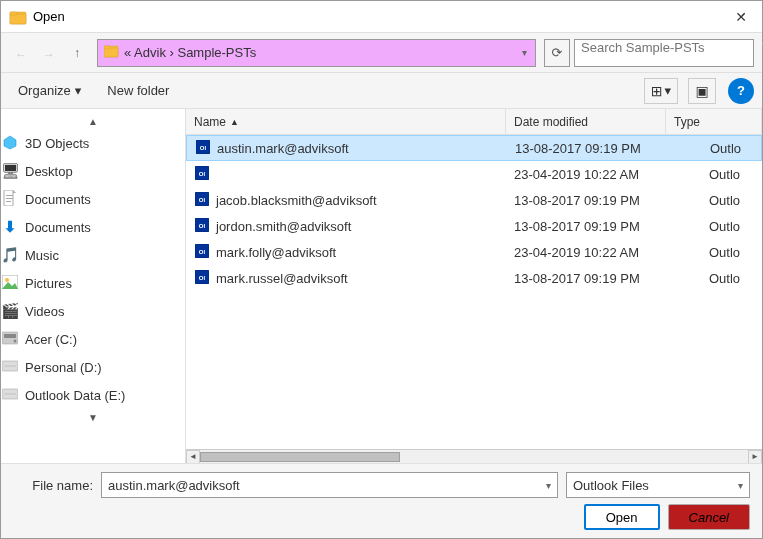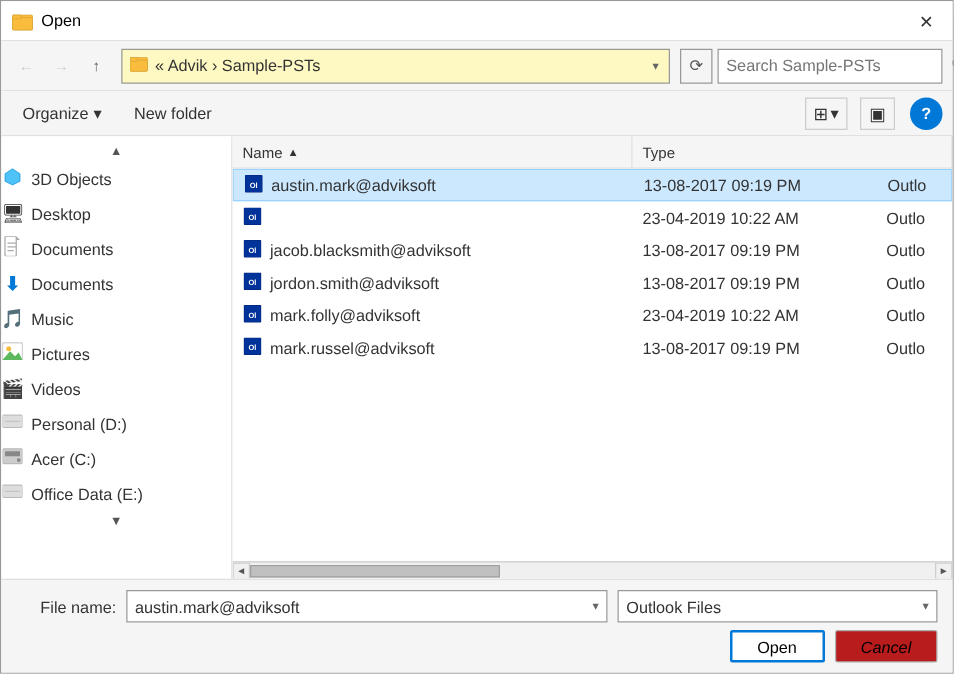--- a/index.html
+++ b/index.html
@@ -70,21 +70,21 @@
       cursor: pointer;
       border: 1px solid transparent;
       border-radius: 2px;
     }
     .nav-btn.disabled { color: #ccc; cursor: default; }
 
     .address-bar {
       flex: 1;
       height: 28px;
       border: 1px solid #999;
-      background: #fef9c3;
+      background: #f0abfc;
       display: flex;
       align-items: center;
       padding: 0 6px;
       margin: 6px 4px;
       font-size: 13px;
       color: #333;
       justify-content: flex-end;
     }
     .address-folder-icon {
       margin-right: 4px;
@@ -109,21 +109,21 @@
       color: #555;
       font-size: 13px;
     }
 
     .search-bar {
       width: 180px;
       height: 28px;
       border: 1px solid #999;
       background: #fff;
       display: flex;
-      align-items: center;
+      align-items: flex-start;
       padding: 0 6px;
       gap: 4px;
     }
     .search-input {
       flex: 1;
       border: none;
       outline: none;
       font-size: 13px;
       background: transparent;
       color: #333;
@@ -350,21 +350,21 @@
       padding: 0 6px;
       font-size: 13px;
       display: flex;
       align-items: center;
       gap: 4px;
     }
     .filename-text { flex: 1; color: #333; }
     .filename-dropdown { color: #666; font-size: 10px; }
 
     .filetype-select {
-      width: 256px;
+      width: 184px;
       height: 26px;
       border: 1px solid #999;
       background: #fff;
       padding: 0 6px;
       font-size: 13px;
       display: flex;
       align-items: center;
       gap: 4px;
     }
     .filetype-text { flex: 1; color: #333; }
@@ -521,57 +521,60 @@
       </div>
 
       <div class="sidebar-item">
         <span class="sidebar-icon">🎬</span>
         <span>Videos</span>
       </div>
 
       <div class="sidebar-item">
         <span class="sidebar-icon">
           <svg width="16" height="14" viewBox="0 0 16 14">
-              <rect x="0" y="2" width="16" height="10" rx="1" fill="#ddd" stroke="#999" stroke-width="0.5"></rect>
-              <line x1="2" y1="7" x2="14" y2="7" stroke="#aaa" stroke-width="0.5"></line>
-            </svg>
-        </span>
-        <span>Personal (D:)</span>
-      </div>
-
-      <div class="sidebar-item">
-        <span class="sidebar-icon">
-          <svg width="16" height="14" viewBox="0 0 16 14">
               <rect x="0" y="1" width="16" height="12" rx="1" fill="#ccc" stroke="#999" stroke-width="0.5"></rect>
               <rect x="2" y="3" width="12" height="4" rx="0.5" fill="#888"></rect>
               <circle cx="13" cy="10" r="1.5" fill="#888"></circle>
             </svg>
         </span>
         <span>Acer (C:)</span>
       </div>
 
       <div class="sidebar-item">
         <span class="sidebar-icon">
           <svg width="16" height="14" viewBox="0 0 16 14">
               <rect x="0" y="2" width="16" height="10" rx="1" fill="#ddd" stroke="#999" stroke-width="0.5"></rect>
               <line x1="2" y1="7" x2="14" y2="7" stroke="#aaa" stroke-width="0.5"></line>
             </svg>
         </span>
-        <span>Office Data (E:)</span>
+        <span>Personal (D:)</span>
+      </div>
+
+      <div class="sidebar-item">
+        <span class="sidebar-icon">
+          <svg width="16" height="14" viewBox="0 0 16 14">
+              <rect x="0" y="2" width="16" height="10" rx="1" fill="#ddd" stroke="#999" stroke-width="0.5"></rect>
+              <line x1="2" y1="7" x2="14" y2="7" stroke="#aaa" stroke-width="0.5"></line>
+            </svg>
+        </span>
+        <span>Outlook Data (E:)</span>
       </div>
 
       <div class="sidebar-scroll-down">▼</div>
     </div>
 
     <div class="file-area">
 
       <div class="file-list-header">
         <div class="col-header col-name">
           <span>Name</span>
           <span class="sort-arrow">▲</span>
+        </div>
+        <div class="col-header col-date">
+          <span>Date modified</span>
         </div>
         <div class="col-header col-type">
           <span>Type</span>
         </div>
       </div>
 
       <div class="file-list" id="file-list-container">
       <div class="file-row selected">
     <div class="file-cell name">
       <span class="file-icon">

